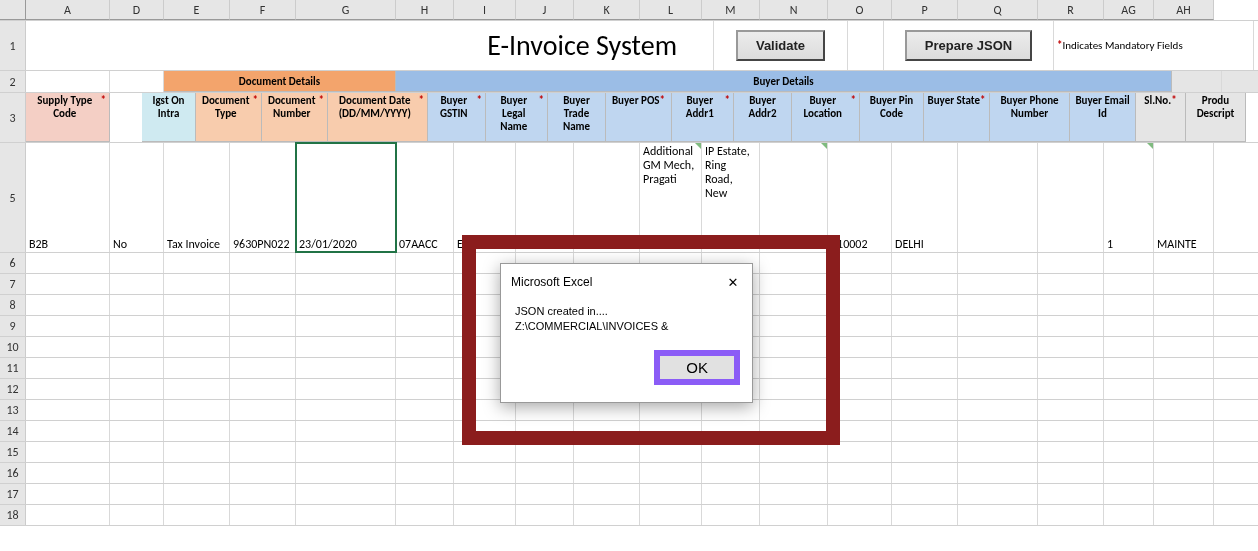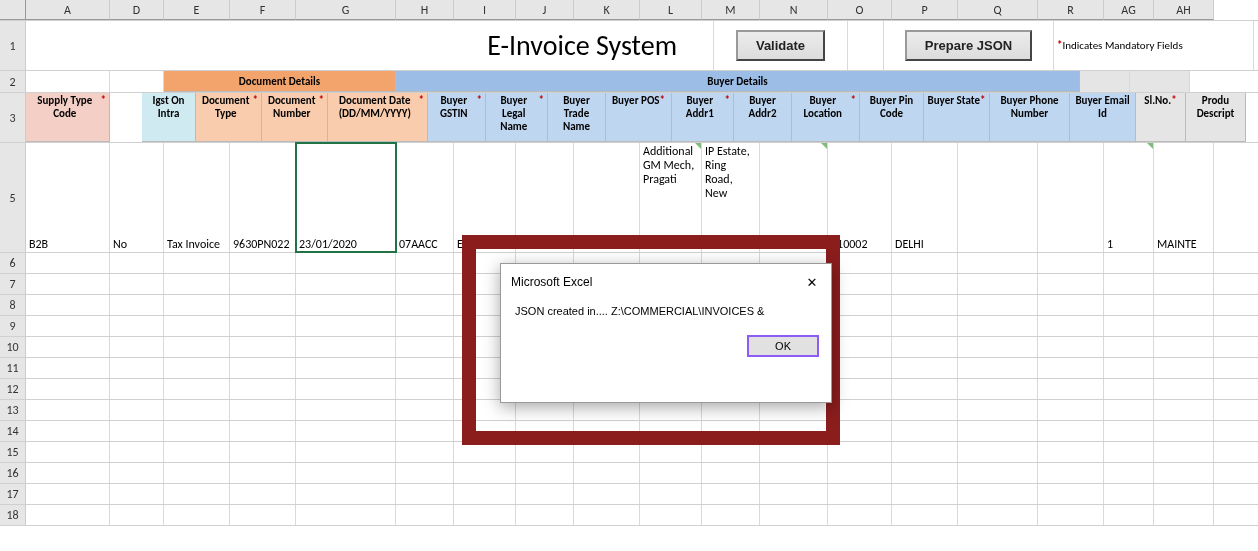--- a/index.html
+++ b/index.html
@@ -116,21 +116,21 @@
     height: 210px;
     top: 235px;
     left: 462px;
     z-index: 5;
     pointer-events: none;
   }
   .dialog {
     position: absolute;
     top: 263px;
     left: 500px;
-    width: 332px;
+    width: 253px;
     height: 140px;
     background: #fff;
     border: 1px solid #999;
     box-shadow: 0 4px 16px rgba(0,0,0,.35);
     z-index: 10;
     font-family: "Segoe UI", Arial, sans-serif;
   }
   .dialog-titlebar {
     display: flex;
     justify-content: space-between;
@@ -148,23 +148,23 @@
     padding: 4px 14px 10px 14px;
     font-size: 11px;
     line-height: 1.35;
   }
   .dialog-buttons {
     display:flex; justify-content:flex-end;
     padding: 6px 12px 10px;
   }
   .ok-btn {
     padding: 3px 26px;
-    font-size: 11px;
+    font-size: 15px;
     background: #e1e1e1;
-    border: 2px solid #8b5cf6;
+    border: 6px solid #8b5cf6;
     cursor: pointer;
   }
 </style>
 </head>
 <body>
 
 <div class="sheet">
 
   <div class="colhead-row">
     <div class="rowhead"></div>
@@ -202,21 +202,21 @@
       <span class="ast">*</span>
       <span> Indicates Mandatory Fields</span>
     </div>
   </div>
 
   <div class="row header2">
     <div class="rowhead">2</div>
     <div class="cell cA"></div>
     <div class="cell cD"></div>
     <div class="cell hdr-cell bg-orange-head center" style="width:232px;">Document Details</div>
-    <div class="cell hdr-cell bg-blue-head center" style="width:684px;">Buyer Details</div>
+    <div class="cell hdr-cell bg-blue-head center" style="width:776px;">Buyer Details</div>
     <div class="cell cAG bg-green"></div>
     <div class="cell cAH bg-green"></div>
   </div>
 
   <div class="row header3" id="hdr3">
     <div class="rowhead">3</div>
 
   <div class="cell hdr-cell wrap cA bg-pink" style="position: relative;">
         <span>Supply Type Code </span>
         <span class="ast">*</span>

